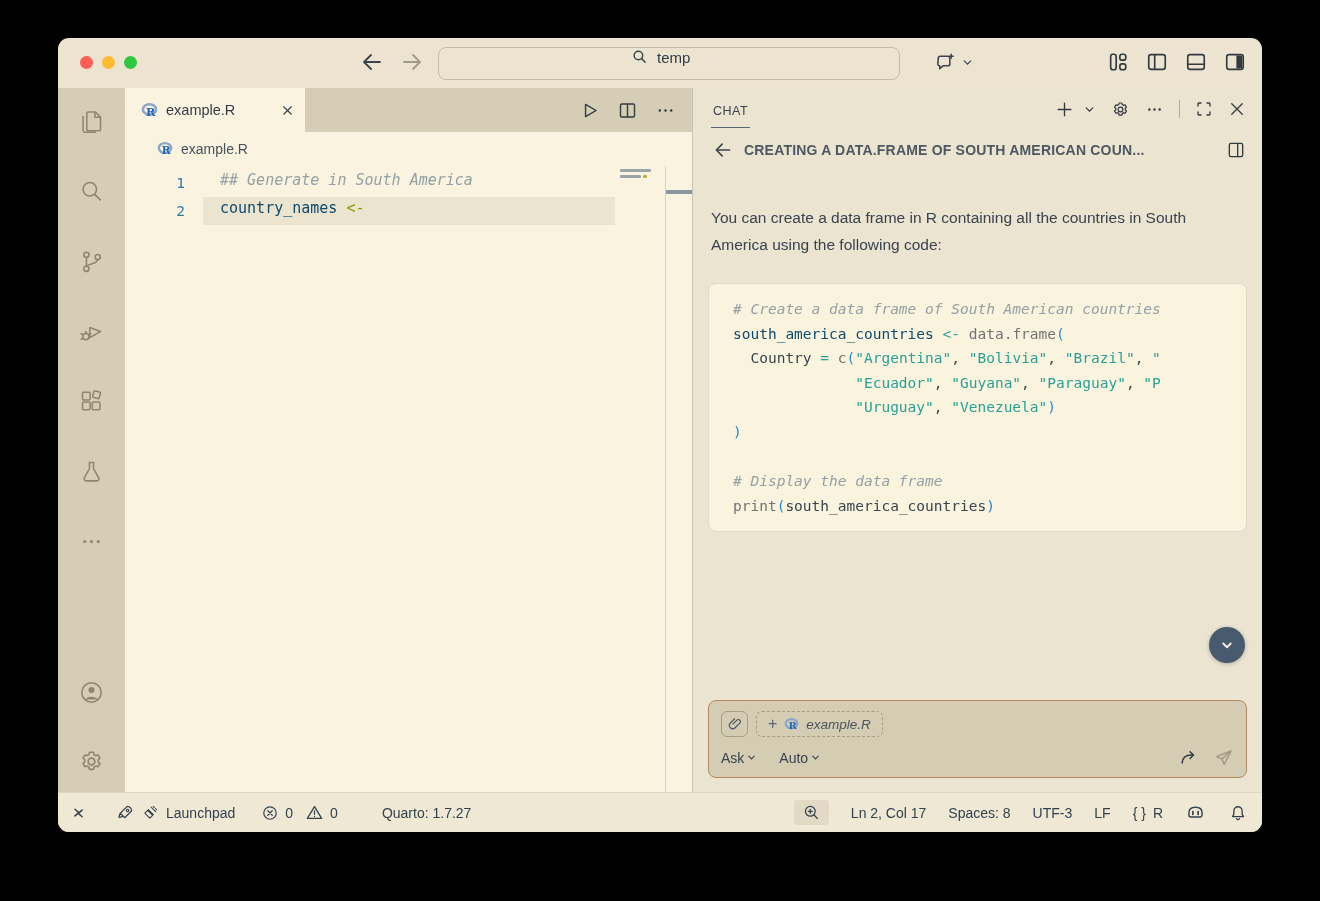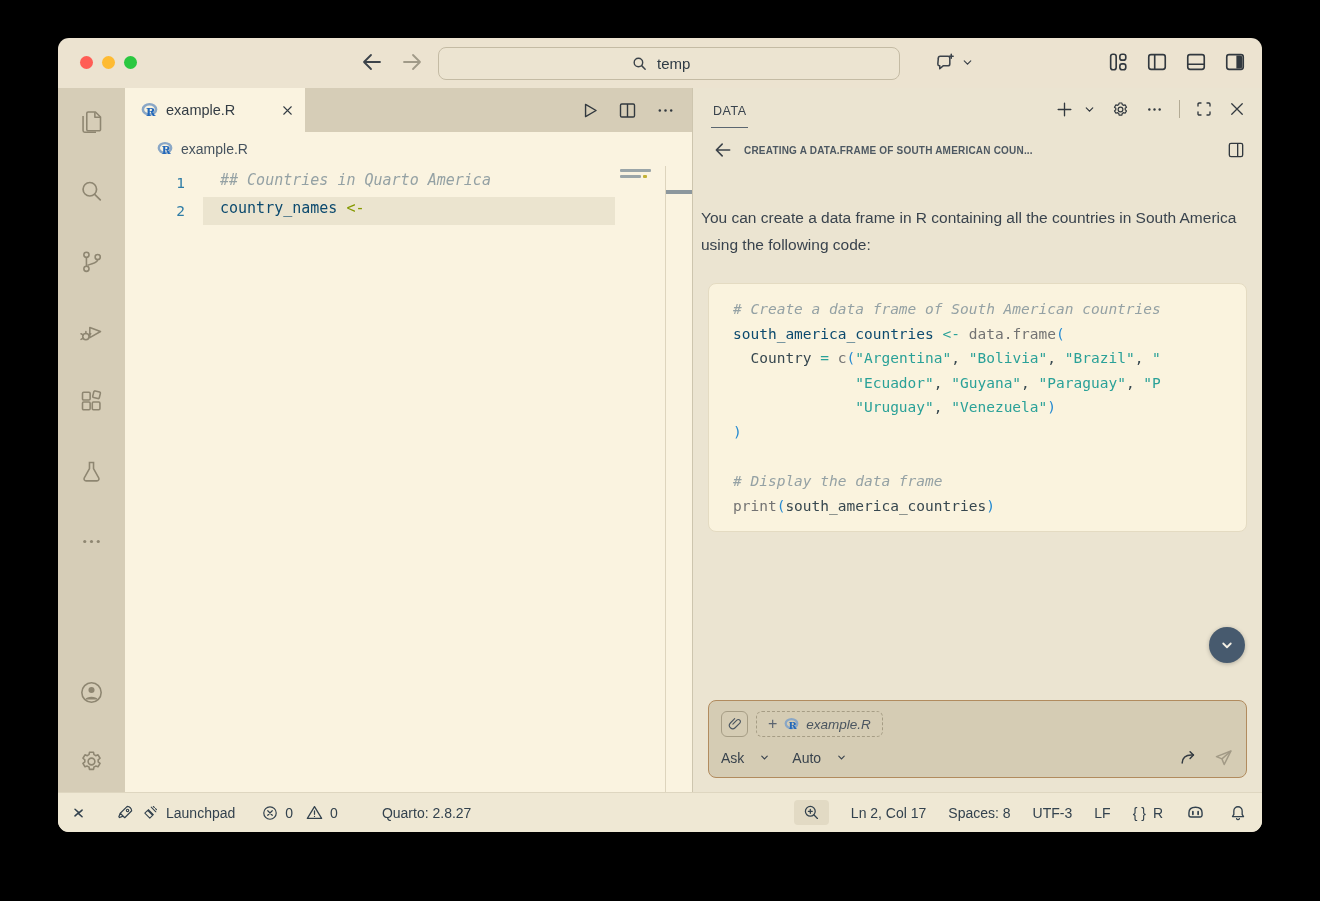--- a/index.html
+++ b/index.html
@@ -8,21 +8,21 @@
   .window{position:absolute;left:58px;top:38px;width:1204px;height:794px;background:#ece3d0;
     border-radius:11px;overflow:hidden;color:#2f3b45;box-shadow:0 30px 70px rgba(0,0,0,.6);}
 
   
   .titlebar{position:relative;height:50px;}
   .lights{position:absolute;left:22px;top:18px;display:flex;gap:9px;}
   .light{width:13px;height:13px;border-radius:50%;}
   .l-close{background:#ff5d55;}.l-min{background:#febb32;}.l-zoom{background:#2bc840;}
   .navarrows{position:absolute;left:302px;top:12px;display:flex;gap:16px;align-items:center;}
   .searchbox{position:absolute;left:380px;top:9px;width:462px;height:33px;border:1px solid #c4bba4;
-    border-radius:8px;background:#ece4d1;display:flex;align-items:center;justify-content:center;gap:7px;}
+    border-radius:8px;background:#ece4d1;display:flex;align-items:flex-start;justify-content:center;gap:7px;}
   .searchbox input{border:none;background:transparent;outline:none;font-size:15px;color:#2f3b45;
     width:52px;font-family:"Liberation Sans",sans-serif;}
   .tb-right{position:absolute;right:16px;top:13px;display:flex;gap:17px;align-items:center;}
   .tb-chat{position:absolute;right:288px;top:13px;display:flex;gap:4px;align-items:center;}
 
   
   .main{position:absolute;top:50px;left:0;right:0;bottom:40px;display:flex;}
 
   .activitybar{width:67px;background:#d6cdb7;display:flex;flex-direction:column;align-items:center;
     padding:20px 0 17px;gap:43px;flex-shrink:0;}
@@ -53,25 +53,25 @@
   .ruler-cursor{position:absolute;left:541px;top:24px;width:26px;height:4px;background:#8c979d;}
 
   
   .chatpanel{flex:1;background:#ebe4d1;border-left:1px solid #cdc5ae;display:flex;flex-direction:column;}
   .chat-header{height:42px;display:flex;align-items:center;padding:0 16px 0 18px;}
   .chat-title{font-size:12.5px;letter-spacing:.5px;color:#39434d;border-bottom:1px solid #5b6670;
     padding:13px 2px 9px;font-weight:500;}
   .ch-icons{margin-left:auto;display:flex;align-items:center;gap:15px;}
   .ch-divider{width:1px;height:18px;background:#b3ab95;}
   .thread-header{height:40px;display:flex;align-items:center;gap:11px;padding:0 16px 0 20px;}
-  .thread-title{font-size:10px;font-weight:bold;letter-spacing:.2px;color:#4d5862;white-space:nowrap;
+  .thread-title{font-size:14px;font-weight:bold;letter-spacing:.2px;color:#4d5862;white-space:nowrap;
     overflow:hidden;text-overflow:ellipsis;flex:1;}
   .chat-body{flex:1;position:relative;overflow:hidden;font-size:15.5px;line-height:27px;color:#39434d;}
   .user-msg{margin-top:8px;background:#e4dcc7;padding:13px 24px 17px 51px;}
-  .assistant-intro{padding:34px 20px 0 8px;}
+  .assistant-intro{padding:34px 20px 0 18px;}
   .code-block{margin:25px 15px 0;background:#faf3de;border:1px solid #e4dbc2;border-radius:8px;
     padding:13px 0 13px 24px;overflow:hidden;font-family:"DejaVu Sans Mono",monospace;
     font-size:14.5px;line-height:24.6px;white-space:pre;}
   .cl{min-height:24.6px;white-space:pre;}
   .tk-operator{color:#2aa198;}
   .tk-function{color:#737373;}
   .tk-paren{color:#268bd2;}
   .tk-string{color:#2aa198;}
   .scroll-btn{position:absolute;right:17px;bottom:29px;width:36px;height:36px;border-radius:50%;
     background:#475a6e;display:flex;align-items:center;justify-content:center;cursor:pointer;
@@ -84,21 +84,21 @@
     align-items:center;justify-content:center;cursor:pointer;}
   .ctx-chip{height:26px;border:1px dashed #a69d85;border-radius:6px;display:flex;align-items:center;
     gap:7px;padding:0 11px;font-size:13.5px;color:#4a5560;cursor:pointer;}
   .ctx-chip .chip-label{font-style:italic;}
   .ctx-chip .chip-add{font-size:16px;color:#5a6470;}
   .ib-placeholder{margin:11px 0 0 3px;}
   .ib-placeholder input{width:100%;border:none;background:transparent;outline:none;font-size:15px;
     color:#39434d;font-family:"Liberation Sans",sans-serif;}
   .ib-placeholder input::placeholder{color:#7b8894;opacity:1;}
   .ib-row2{margin-top:10px;display:flex;align-items:center;gap:22px;font-size:14px;color:#39434d;}
-  .dd{display:flex;align-items:center;gap:15px;cursor:pointer;}
+  .dd{display:flex;align-items:center;gap:2px;cursor:pointer;}
   .ib-send{margin-left:auto;display:flex;align-items:center;gap:15px;}
 
   
   .statusbar{position:absolute;left:0;right:0;bottom:0;height:40px;background:#efe8d4;
     border-top:1px solid #ded6c0;display:flex;align-items:center;padding:0 14px 0 12px;
     font-size:14px;color:#33424e;justify-content:flex-end;}
   .sb-item{display:flex;align-items:center;gap:5px;cursor:pointer;white-space:nowrap;}
   .sb-left{display:flex;align-items:center;gap:26px;}
   .sb-right{margin-left:auto;display:flex;align-items:center;gap:22px;}
   .zoom-box{background:#e2dac4;border-radius:4px;padding:3px 8px;display:flex;align-items:center;}
@@ -293,38 +293,38 @@
             </svg>
         </span>
         <span>example.R</span>
       </div>
 
       <div class="editor">
         <div class="line-highlight"></div>
         <div class="ed-lines">
           <div class="ed-line">
             <div class="gutter">1</div>
-            <div class="ltext"><div class="cl"><span class="tk-comment">## Countries in Quarto America</span></div></div>
+            <div class="ltext"><div class="cl"><span class="tk-comment">## Generate in South America</span></div></div>
           </div>
           <div class="ed-line">
             <div class="gutter">2</div>
             <div class="ltext"><div class="cl"><span class="tk-variable">country_names</span><span class="tk-plain"> </span><span class="tk-assign">&lt;-</span></div></div>
           </div>
         </div>
         <div class="minimap-mark" style="left:495px;top:3px;width:31px;"></div>
         <div class="minimap-mark" style="left:495px;top:9px;width:21px;"></div>
         <div class="minimap-mark" style="left:518px;top:9px;width:4px;background:#c2b137;"></div>
         <div class="ruler"></div>
         <div class="ruler-cursor"></div>
       </div>
     </div>
 
     <div class="chatpanel">
       <div class="chat-header">
-        <span class="chat-title">DATA</span>
+        <span class="chat-title">CHAT</span>
         <div class="ch-icons">
           <span>
             <svg width="19" height="19" viewBox="0 0 24 24" fill="none" stroke="#32393f" stroke-width="1.7" stroke-linecap="round">
                 <path d="M12 4v16M4 12h16"></path>
               </svg>
           </span>
           <span style="margin-left:-6px;">
             <svg width="13" height="13" viewBox="0 0 24 24" fill="none" stroke="#32393f" stroke-width="2.2" stroke-linecap="round">
                 <path d="M6 9l6 6 6-6"></path>
               </svg>
@@ -458,21 +458,21 @@
             <path d="M9 9l6 6M15 9l-6 6"></path>
           </svg>
         <span>0</span>
         <svg width="19" height="19" viewBox="0 0 24 24" fill="none" stroke="#33424e" stroke-width="1.6" stroke-linecap="round" stroke-linejoin="round" style="margin-left:6px;">
             <path d="M12 4.5L21 19.5H3z"></path>
             <path d="M12 10v4.2M12 16.8v.2"></path>
           </svg>
         <span>0</span>
       </span>
       <span class="sb-item" style="margin-left:18px;">
-        <span>Quarto: 2.8.27</span>
+        <span>Quarto: 1.7.27</span>
       </span>
     </div>
     <div class="sb-right">
       <span class="zoom-box sb-item">
         <svg width="19" height="19" viewBox="0 0 24 24" fill="none" stroke="#33424e" stroke-width="1.6" stroke-linecap="round">
             <circle cx="10.5" cy="10.5" r="6.2"></circle>
             <path d="M15.2 15.2l4.3 4.3M8 10.5h5M10.5 8v5"></path>
           </svg>
       </span>
       <span class="sb-item">

